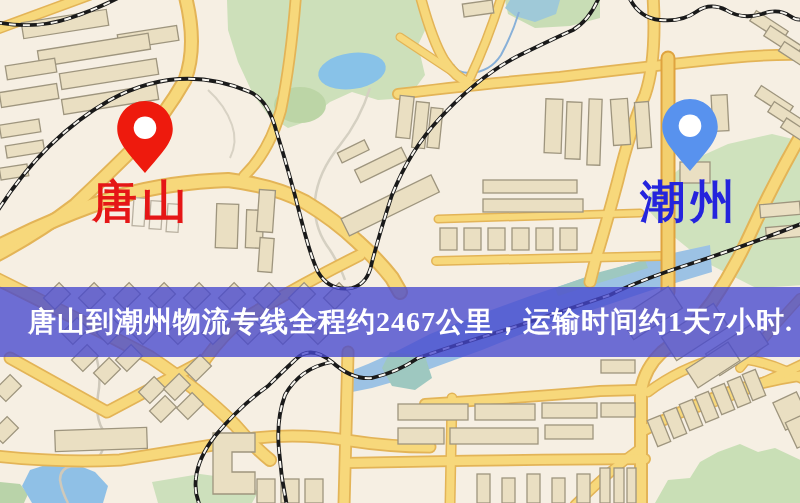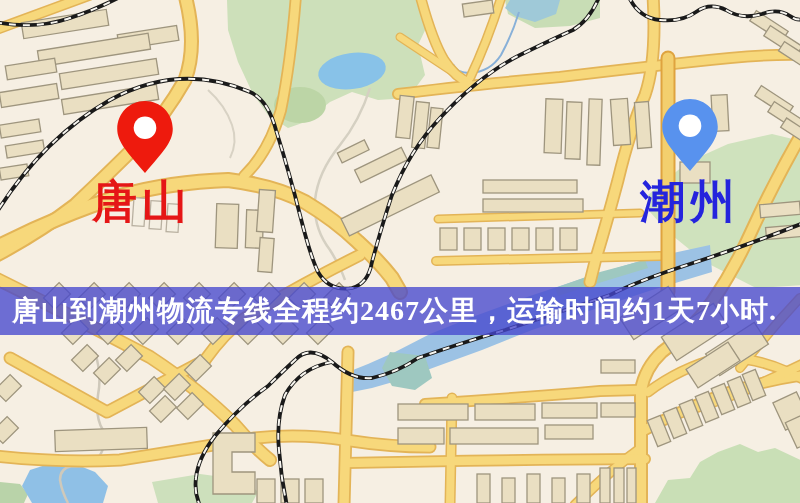--- a/index.html
+++ b/index.html
@@ -12,23 +12,23 @@
   .pin-origin{left:117px;top:101px;}
   .pin-destination{left:662px;top:99px;}
   .city-label{
     position:absolute;font-family:"Liberation Serif",serif;
     font-size:45px;font-weight:700;letter-spacing:5px;line-height:1;
     white-space:nowrap;
   }
   .label-origin{left:92px;top:180px;}
   .label-destination{left:640px;top:180px;}
   .banner{
-    position:absolute;left:0;top:287px;width:800px;height:48px;
+    position:absolute;left:0;top:287px;width:800px;height:70px;
     display:flex;align-items:center;box-sizing:border-box;
-    padding-left:12px;
+    padding-left:28px;
     font-family:"Liberation Serif",serif;
     font-size:28px;font-weight:600;letter-spacing:1px;white-space:nowrap;
   }
 </style>
 </head>
 <body>
 
 <div class="stage">
 
   <svg class="map-svg" viewBox="0 0 800 503" xmlns="http://www.w3.org/2000/svg">

